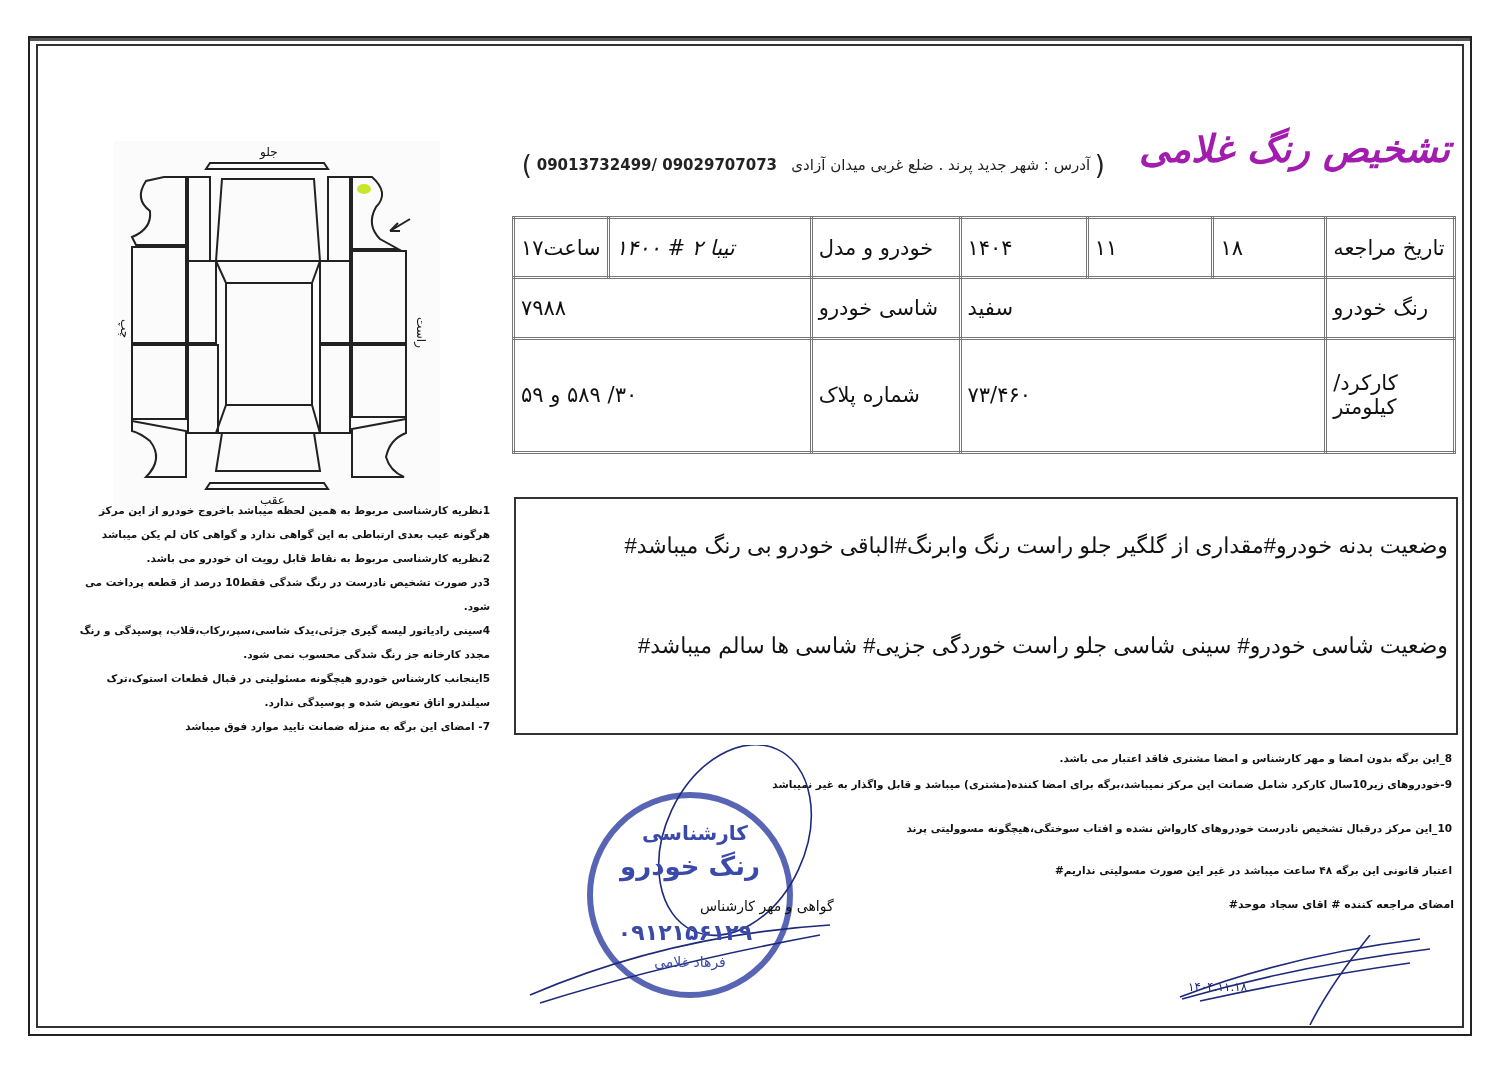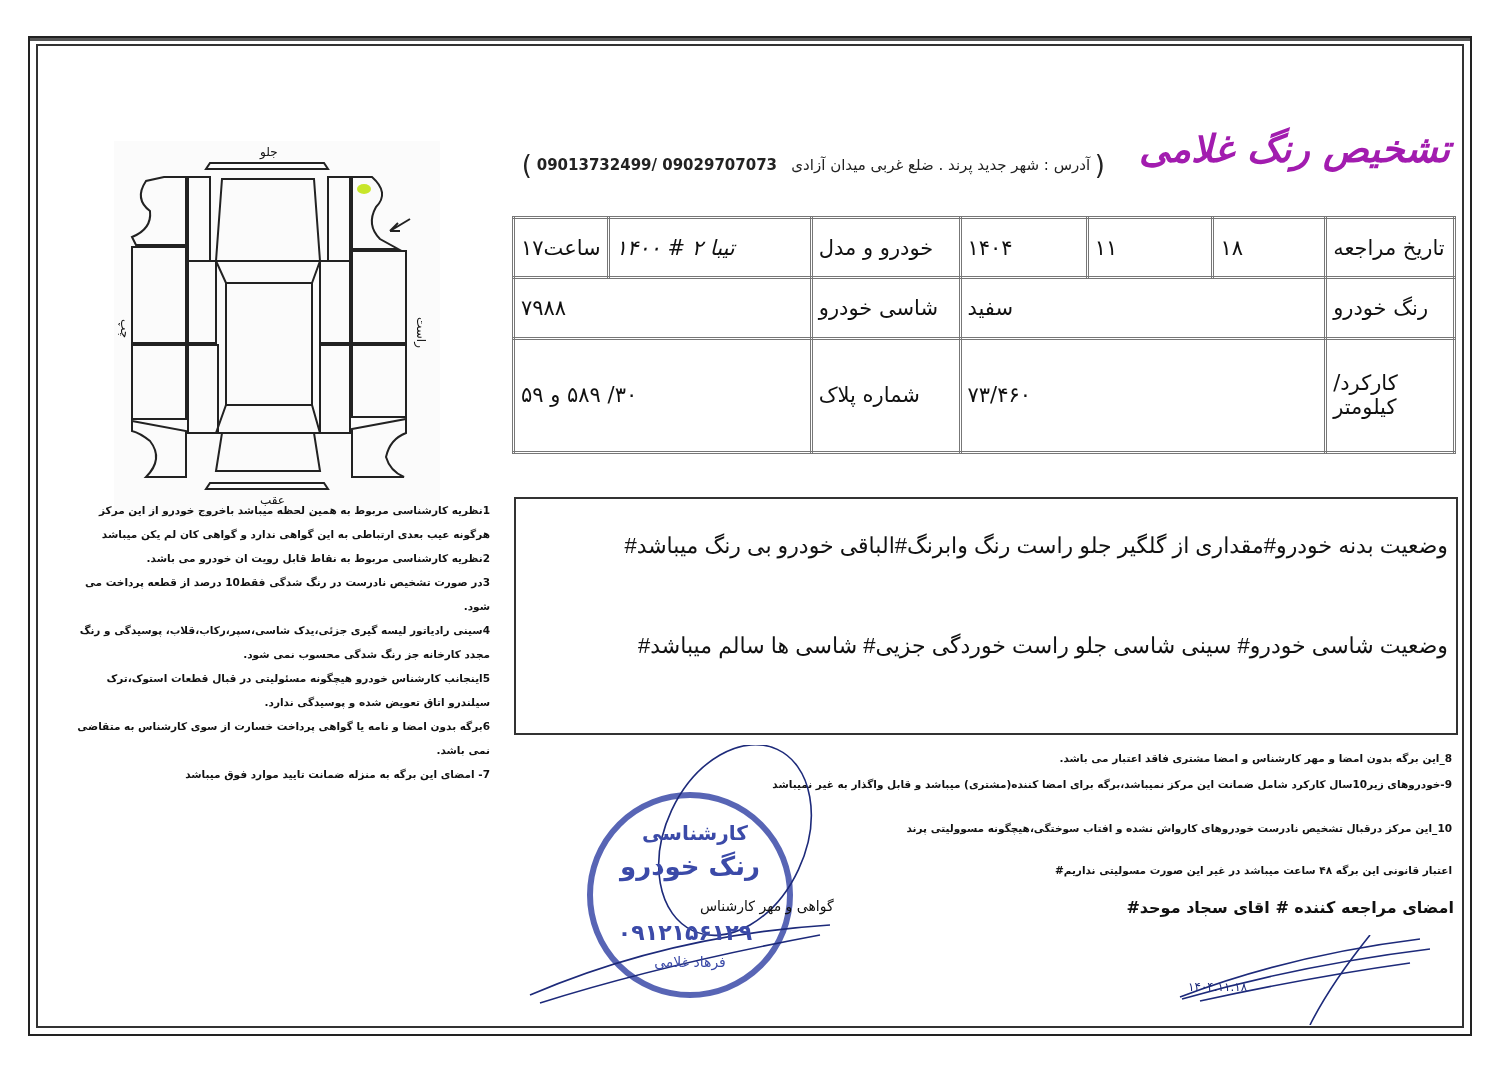--- a/index.html
+++ b/index.html
@@ -12,21 +12,21 @@
   .addr .phones { font-weight:bold; font-size:15px; direction:ltr; unicode-bidi:embed;text-align:center; }
   table.info { position:absolute; left:512px; top:216px; width:944px; height:238px; border-collapse:collapse; direction:rtl; }
   table.info td { border:3px double #777; text-align:left; font-size:21px; font-family:"DejaVu Sans", sans-serif; color:#111; padding:0 6px; }
   table.info td.lbl { text-align:left; }
   .diagram { position:absolute; left:114px; top:96px; width:326px; height:376px; background:#fbfbfb;margin-top:45px; }
   .notes-left { position:absolute; left:62px; top:498px; width:428px; direction:rtl; text-align:right; font-size:10.5px; font-weight:bold; line-height:24px; color:#111; }
   .status-box { position:absolute; left:514px; top:497px; width:940px; height:234px; border:2px solid #333; direction:rtl; }
   .status-line { position:absolute; right:8px; font-family:"Liberation Sans", sans-serif; font-size:22px; color:#111; white-space:nowrap; }
   .notes-right { position:absolute; left:860px; top:740px; width:592px; direction:rtl; text-align:right; font-size:10.5px; font-weight:bold; color:#111; }
   .notes-right div { position:absolute; right:0; white-space:nowrap;margin-top:10px; }
-  .customer-sign { position:absolute; left:1130px; top:898px; width:324px; direction:rtl; text-align:right; font-size:16px; font-weight:bold; white-space:nowrap; }
+  .customer-sign { position:absolute; left:1130px; top:898px; width:324px; direction:rtl; text-align:right; font-size:11px; font-weight:bold; white-space:nowrap; }
   .stamp-wrap { position:absolute; left:520px; top:745px; width:330px; height:275px; }
   .stamp-caption { position:absolute; left:700px; top:898px; font-size:14px; direction:rtl; white-space:nowrap; }
   .sig { position:absolute; left:1170px; top:935px; width:290px; height:90px; }
 </style>
 </head>
 <body>
 
 <div class="frame-outer"></div>
 <div class="frame-inner"></div>
 
@@ -110,21 +110,20 @@
   <div style="position:absolute;left:300px;top:176px;font-size:12px;writing-mode:vertical-rl">راست</div>
   <div style="position:absolute;left:4px;top:178px;font-size:12px;writing-mode:vertical-rl">چپ</div>
 </div>
 
 <div class="notes-left">
   <div>1نظریه کارشناسی مربوط به همین لحظه میباشد باخروج خودرو از این مرکز هرگونه عیب بعدی ارتباطی به این گواهی ندارد و گواهی کان لم یکن میباشد</div>
   <div>2نظریه کارشناسی مربوط به نقاط قابل رویت ان خودرو می باشد.</div>
   <div>3در صورت تشخیص نادرست در رنگ شدگی فقط10 درصد از قطعه پرداخت می شود.</div>
   <div>4سینی رادیاتور لیسه گیری جزئی،یدک شاسی،سپر،رکاب،قلاب، پوسیدگی و رنگ مجدد کارخانه جز رنگ شدگی محسوب نمی شود.</div>
   <div>5اینجانب کارشناس خودرو هیچگونه مسئولیتی در قبال قطعات استوک،ترک سیلندرو اتاق تعویض شده و پوسیدگی ندارد.</div>
-  <div>6برگه بدون امضا و نامه یا گواهی پرداخت خسارت از سوی کارشناس به متقاضی نمی باشد.</div>
   <div>7- امضای این برگه به منزله ضمانت تایید موارد فوق میباشد</div>
 </div>
 
 <div class="status-box">
   <div class="status-line" style="top:134px">وضعیت شاسی خودرو# سینی شاسی جلو راست خوردگی جزیی# شاسی ها سالم میباشد#</div>
   <div class="status-line" style="top:34px">وضعیت بدنه خودرو#مقداری از گلگیر جلو راست رنگ وابرنگ#الباقی خودرو بی رنگ میباشد#</div>
 </div>
 
 <div class="notes-right">
   <div style="top:2px">8_این برگه بدون امضا و مهر کارشناس و امضا مشتری فاقد اعتبار می باشد.</div>

